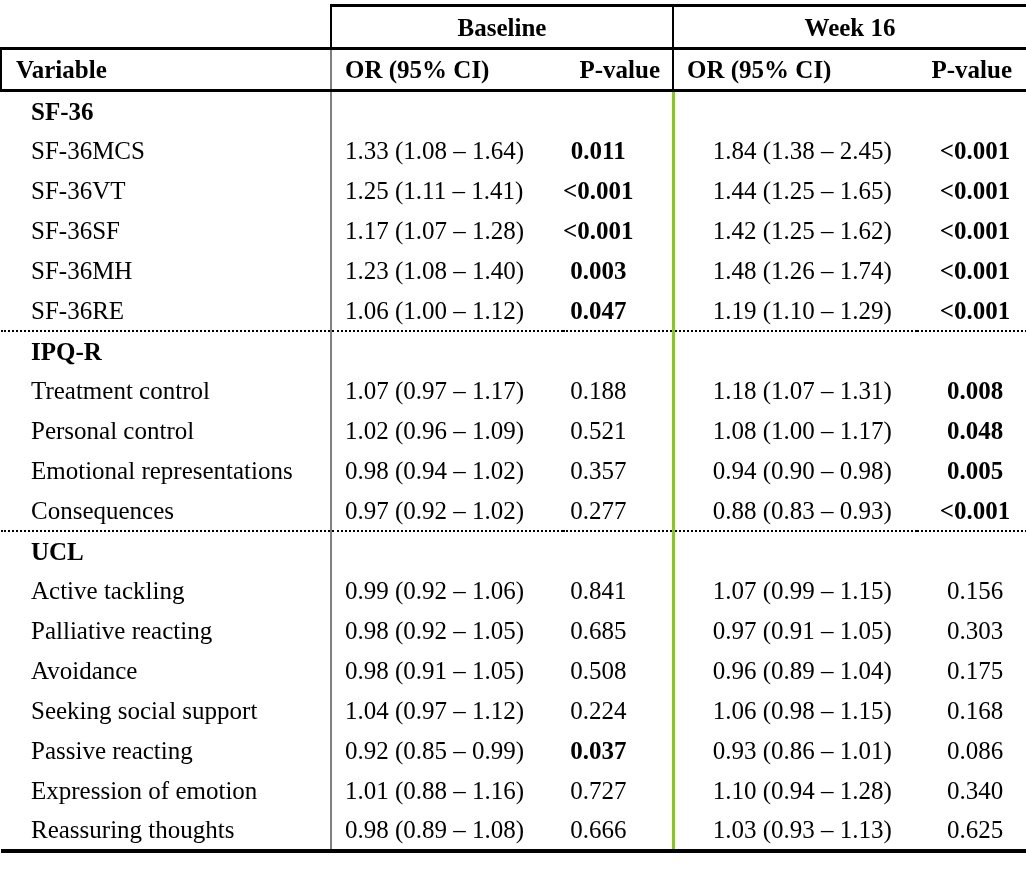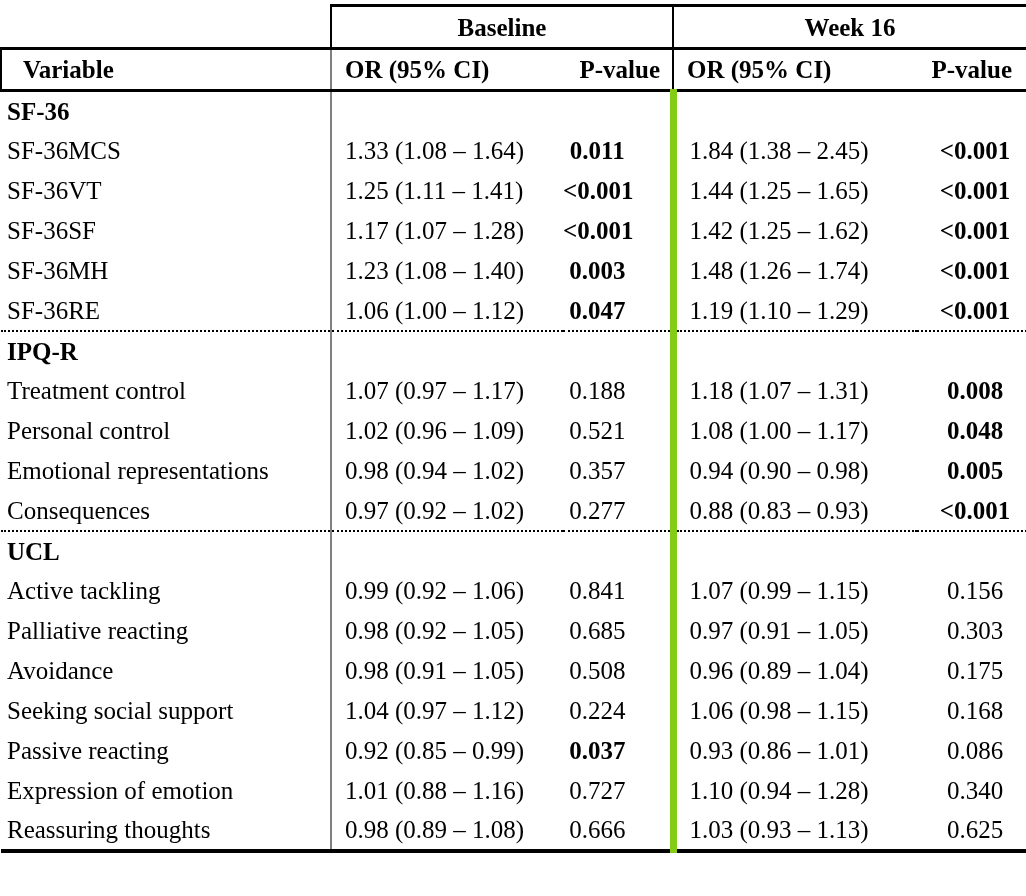--- a/index.html
+++ b/index.html
@@ -43,31 +43,31 @@
     border-right: 2px solid #000;
     text-align: center; font-weight: bold; margin-top: 48px;
   }
 
   
   tr.header-row th {
     border-top: 3px solid #000;
     border-bottom: 3px solid #000;
     font-weight: bold;
   }
-  .h-var { border-left: 2px solid #000; padding-left: 21px; }
+  .h-var { border-left: 2px solid #000; padding-left: 14px; }
   .h-or1 { border-left: 2px solid #808080; padding-left: 13px; }
   .h-p1  { text-align: right; padding-right: 12px; }
   .h-or2 { border-left: 2px solid #000; padding-left: 13px; }
   .h-p2  { text-align: right; padding-right: 14px; border-right: 2px solid #000; }
 
   
-  .c-var { padding-left: 6px; }
+  .c-var { padding-left: 30px; }
   .c-or1 { border-left: 2px solid #808080; padding-left: 13px; }
   .c-p1  { text-align: center; padding-right: 38px; margin-top: 44px; }
-  .c-or2 { border-left: 7px solid #84cc16; padding-left: 13px; }
+  .c-or2 { border-left: 3px solid #84cc16; padding-left: 13px; text-align: center; }
   .c-p2  { text-align: center; padding-left: 6px; }
 
   .section-name { font-weight: bold; }
   .bold { font-weight: bold; }
 
   tr.dotted-below td { border-bottom: 2px dotted #000; }
   tbody tr.last-row td { border-bottom: 4px solid #000; }
 </style>
 </head>
 <body>

